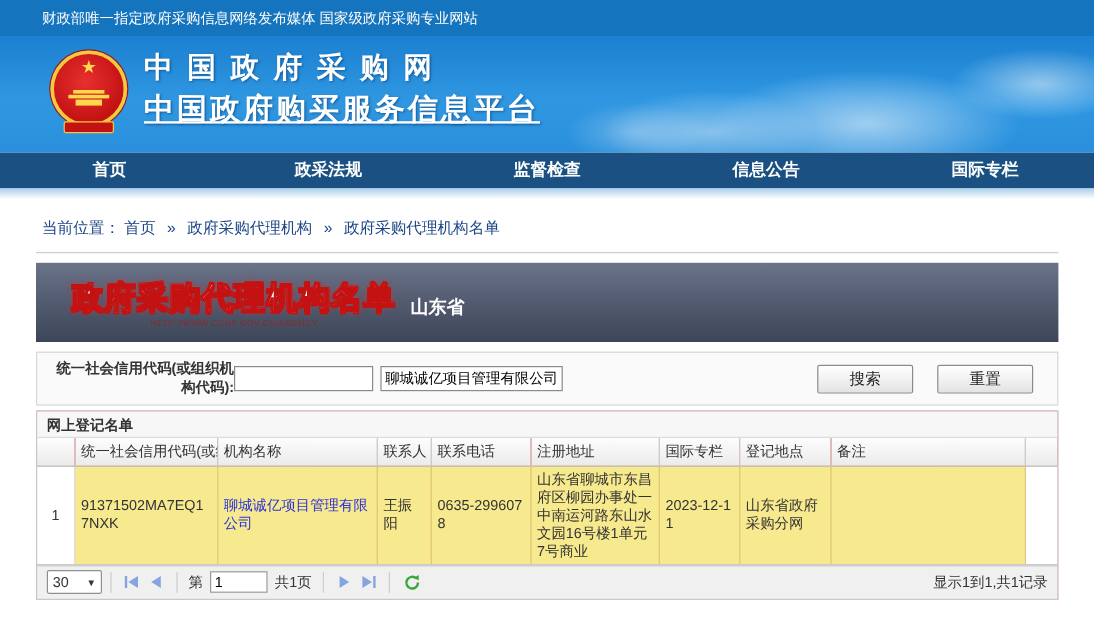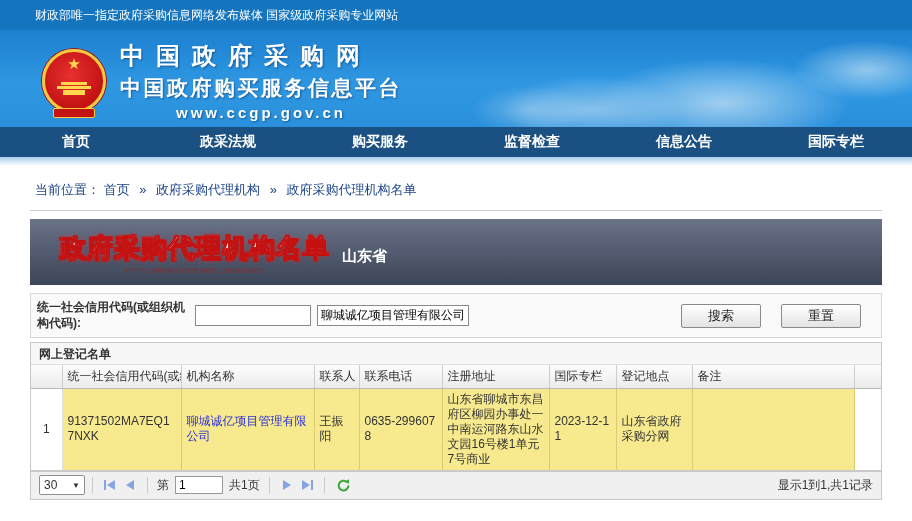--- a/index.html
+++ b/index.html
@@ -36,21 +36,21 @@
   .emblem .gate { position:absolute; left:50%; bottom:13px; transform:translateX(-50%);
     width:34px; height:16px; }
   .emblem .gate i { display:block; background:#ffd84d; margin:1px auto; }
   .emblem .gate i:nth-child(1){ width:26px; height:3px; }
   .emblem .gate i:nth-child(2){ width:34px; height:3px; }
   .emblem .gate i:nth-child(3){ width:22px; height:5px; }
   .emblem .ribbon { position:absolute; left:50%; bottom:-8px; transform:translateX(-50%);
     width:42px; height:10px; background:#c31212; border:1px solid #f6c93c; border-radius:2px; }
   .brand-text { margin-left:14px; color:#fff; text-shadow:1px 1px 2px rgba(0,40,90,.5); }
   .brand-title { font-size:24px; font-weight:bold; letter-spacing:12px; white-space:nowrap; }
-  .brand-sub   { font-size:21px; font-weight:bold; letter-spacing:2.5px; margin-top:2px; white-space:nowrap; }
+  .brand-sub   { font-size:25px; font-weight:bold; letter-spacing:2.5px; margin-top:2px; white-space:nowrap;text-decoration:underline; }
   .brand-url   { font-size:15px; font-weight:bold; letter-spacing:3px; text-align:center; margin-top:2px; }
   
   .mainnav { height:30px; background:#1a5182; display:flex; }
   .mainnav .nav-item {
     flex:1; display:flex; align-items:center; justify-content:center;
     color:#fff; font-size:14px; font-weight:bold; cursor:pointer;
   }
   .fade-strip { height:9px; background:linear-gradient(180deg,#a9cfeb 0%,#ffffff 100%); }
   
   .breadcrumb { margin:15px 0 11px 35px; font-size:13px; color:#1c4587; height:17px; }
@@ -70,21 +70,21 @@
     text-shadow:-1px -1px 0 #c41111,1px -1px 0 #c41111,-1px 1px 0 #c41111,1px 1px 0 #c41111,0 0 5px #d63030;
   }
   .banner-url { font-size:7px; color:#8a2a2a; text-align:center; letter-spacing:.5px; margin-top:1px; }
   .banner-region { font-size:15px; font-weight:bold; color:#fff; margin:0 0 8px 12px; }
   
   .search-panel {
     margin:8px 30px 0 30px; height:45px; border:1px solid #d8d8d8; background:#fafafa;
     display:flex; align-items:center; font-size:12px;
   }
   .lbl { font-weight:bold; color:#333; }
-  .lbl-code { width:158px; margin-left:6px; text-align:left; line-height:1.3; }
+  .lbl-code { width:158px; margin-left:6px; text-align:right; line-height:1.3; }
   .inp { height:21px; border:1px solid #8a8a8a; background:#fff; font-size:12px;
          padding:0 3px; font-family:inherit; }
   .inp-code { width:116px; }
   .lbl-name { margin-left:140px; }
   .inp-name { width:152px; margin-left:6px; }
   .btn {
     width:80px; height:24px; margin-right:20px; font-size:13px; color:#222;
     border:1px solid #8a8a8a; border-radius:2px; cursor:pointer;
     background:linear-gradient(180deg,#ffffff 0%,#e3e3e3 100%); font-family:inherit;
   }
@@ -146,29 +146,27 @@
       <span class="gate">
           <i></i>
           <i></i>
           <i></i>
         </span>
       <span class="ribbon"></span>
     </div>
     <div class="brand-text">
       <div class="brand-title">中国政府采购网</div>
       <div class="brand-sub">中国政府购买服务信息平台</div>
-      <div class="brand-url">www.ccgp.gov.cn</div>
     </div>
   </div>
 </div>
 
 <div class="mainnav">
   <div class="nav-item">首页</div>
   <div class="nav-item">政采法规</div>
-  <div class="nav-item">购买服务</div>
   <div class="nav-item">监督检查</div>
   <div class="nav-item">信息公告</div>
   <div class="nav-item">国际专栏</div>
 </div>
 <div class="fade-strip"></div>
 
 <div class="breadcrumb">
   <span>当前位置：</span>
   <a>首页</a>
   <span class="sep">»</span>

